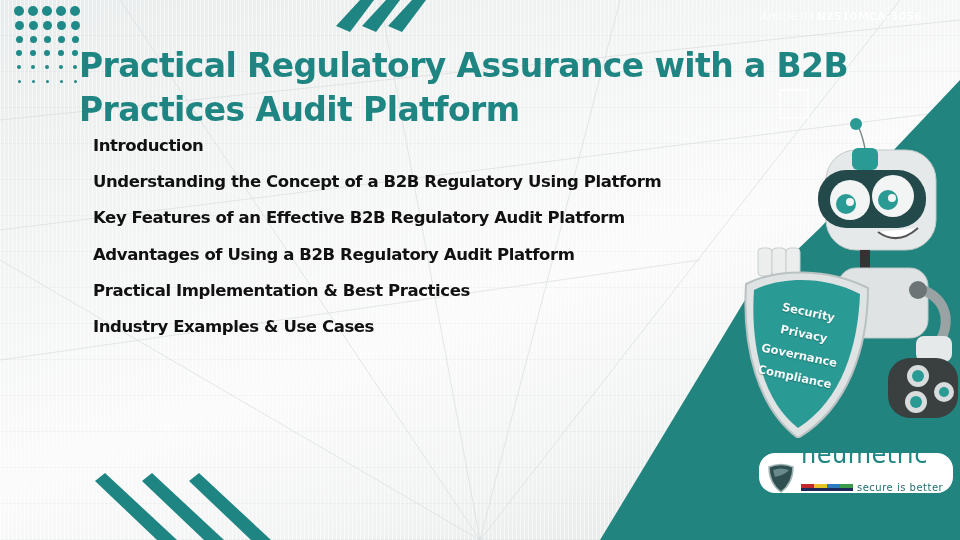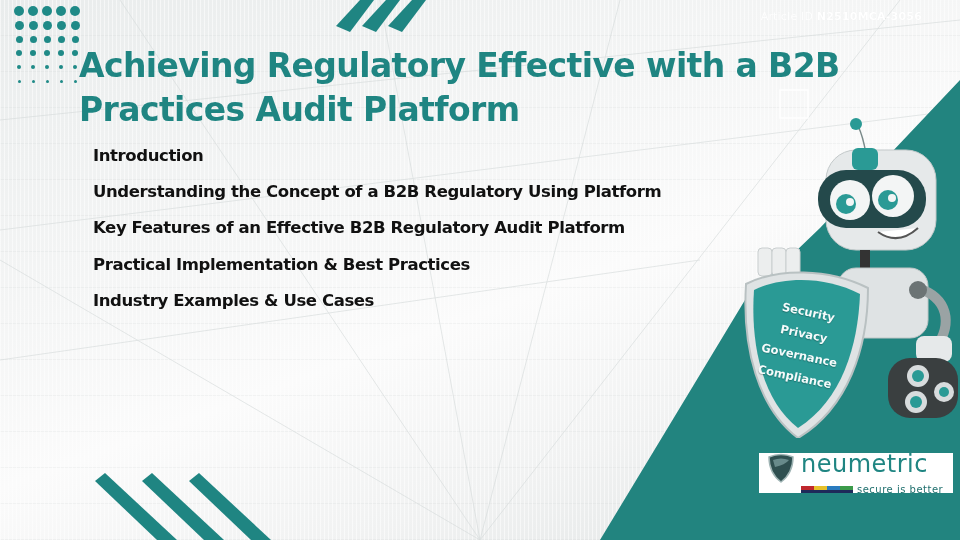--- a/index.html
+++ b/index.html
@@ -38,21 +38,21 @@
   .article-id .value { font-weight: bold; }
 
   .title {
     position: absolute; left: 79px; top: 44px; width: 800px;
     font-family: "DejaVu Sans", sans-serif;
     font-weight: bold; font-size: 33px; line-height: 44px;
     color: #1f8582; letter-spacing: -0.6px;
   }
 
   .toc {
-    position: absolute; left: 93px; top: 138px;
+    position: absolute; left: 93px; top: 128px;
     list-style: none;
   }
   .toc li {
     font-family: "DejaVu Sans", sans-serif;
     font-weight: bold; font-size: 16.5px; line-height: 36.2px;
     color: #111111; letter-spacing: -0.4px; white-space: nowrap;
     cursor: pointer;
   }
 
   .mascot { position: absolute; left: 738px; top: 108px; width: 222px; height: 330px; }
@@ -60,30 +60,30 @@
     position: absolute; left: 757px; top: 290px;
     transform: rotate(12deg); transform-origin: left top;
     color: #f4fbfb; font-size: 11.5px; line-height: 22px; font-weight: bold;
     text-align: center; width: 110px;
     text-shadow: 0 1px 1px rgba(0,0,0,0.25);
   }
   .shield-text div { white-space: nowrap; }
 
   .logo {
     position: absolute; left: 759px; top: 453px; width: 194px; height: 40px;
-    background: #ffffff; border-radius: 0;
-    display: flex; align-items: flex-start; padding-left: 8px;
+    background: #ffffff; border-radius: 16px;
+    display: flex; align-items: flex-end; padding-left: 8px;
   }
   .logo-shield { width: 28px; height: 30px; margin-right: 6px; }
   .logo-text { display: flex; flex-direction: column; }
   .logo-name {
     font-size: 24px; line-height: 22px; color: #1f8582; letter-spacing: 0.5px;
     font-family: "DejaVu Sans", sans-serif;
   }
-  .logo-tag-row { display: flex; align-items: center; margin-top: 9px; }
+  .logo-tag-row { display: flex; align-items: center; margin-top: 16px; }
   .logo-bar { width: 52px; height: 7px; margin-right: 4px; display: flex; flex-direction: column; }
   .logo-bar .top { height: 4px; background: linear-gradient(90deg, #c0282d 0 25%, #e7c12a 25% 50%, #2a7bbf 50% 75%, #3c9b4a 75% 100%); }
   .logo-bar .bot { height: 3px; background: #1e2a5a; }
   .logo-tag { font-size: 10px; color: #1f6f6d; letter-spacing: 0.5px; }
 </style>
 </head>
 <body>
 
 <div class="bg-grid"></div>
 
@@ -213,28 +213,29 @@
     <polygon points="94,8 104,0 176,67 156,67"></polygon>
   </g>
 </svg>
 
 <div class="article-id">
   <span class="label">Article ID</span>
   <span class="value">N2510MCA-3056</span>
 </div>
 
 <h1 class="title">
-  <div>Achieving Regulatory Effective with a B2B</div>
+  <div>Practical Regulatory Assurance with a B2B</div>
   <div>Practices Audit Platform</div>
 </h1>
 
 <ul class="toc">
   <li>Introduction</li>
   <li>Understanding the Concept of a B2B Regulatory Using Platform</li>
   <li>Key Features of an Effective B2B Regulatory Audit Platform</li>
+  <li>Advantages of Using a B2B Regulatory Audit Platform</li>
   <li>Practical Implementation &amp; Best Practices</li>
   <li>Industry Examples &amp; Use Cases</li>
 </ul>
 
 <svg class="mascot" viewBox="0 0 222 330">
 
   <path d="M120 18 C 124 26, 126 34, 128 46" stroke="#7a8a8a" stroke-width="1.5" fill="none"></path>
   <circle cx="118" cy="16" r="6" fill="#2a9a95"></circle>
 
   <rect x="88" y="42" width="110" height="100" rx="30" fill="#e6e9ea" stroke="#c3c9ca"></rect>

